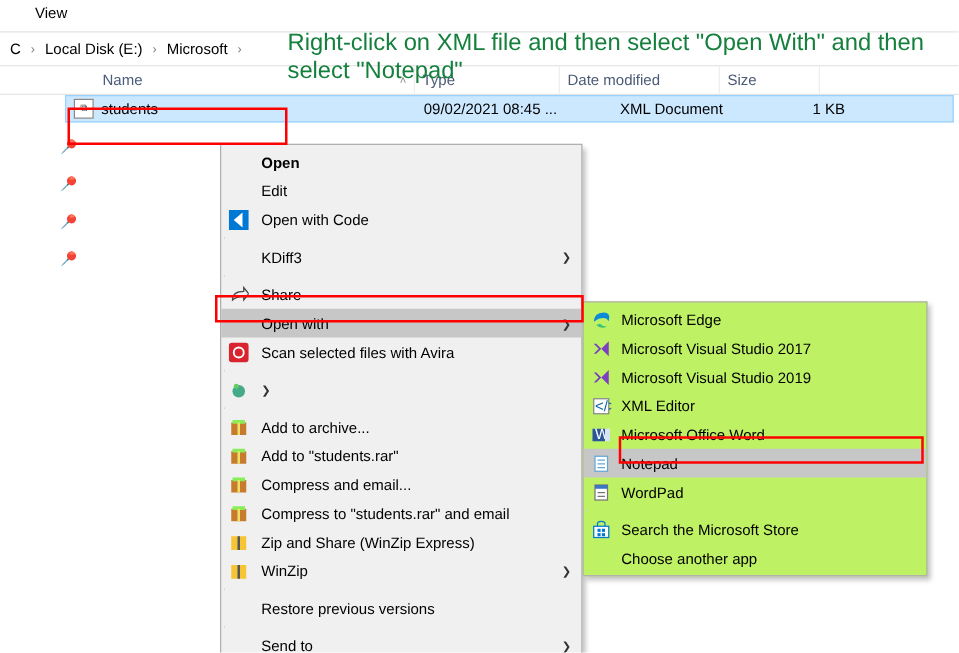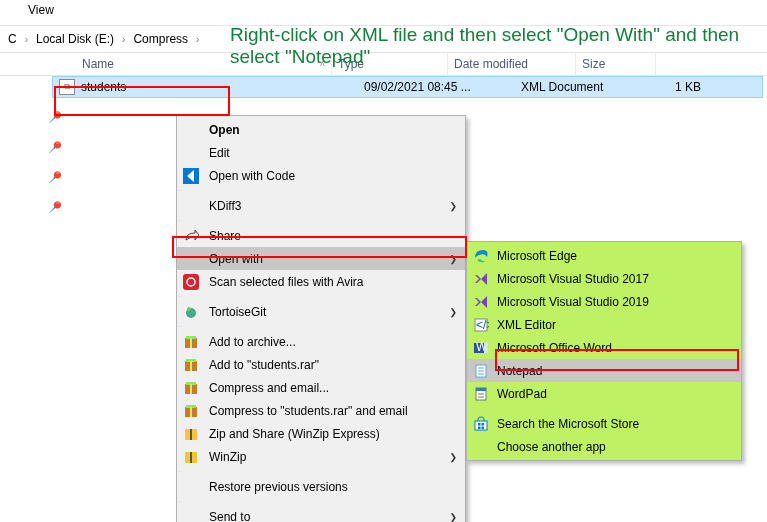--- a/index.html
+++ b/index.html
@@ -15,21 +15,21 @@
   .hcol.name { width: 256px; }
   .hcol.date { width: 128px; }
   .hcol.type { width: 116px; }
   .hcol.size { width: 80px; }
   .sort-caret { font-size: 9px; color: #888; }
   .pin-col { position: absolute; left: 46px; top: 110px; display: flex; flex-direction: column; gap: 14px; color: #888; }
   .pin { transform: rotate(45deg); font-size: 14px; }
   .file-row { display: flex; align-items: center; height: 22px; margin-left: 52px; margin-right: 4px; background: #cce8ff; border: 1px solid #99d1ff; }
   .file-row .col { padding-left: 6px; }
   .file-row .col.name { width: 280px; display:flex; align-items:center; gap:6px; }
-  .file-row .col.date { width: 128px; color:#000;margin-left:25px; }
+  .file-row .col.date { width: 128px; color:#000; }
   .file-row .col.type { width: 116px; margin-left: 29px; }
   .file-row .col.size { width: 80px; text-align: right; padding-right: 10px; }
   .xml-icon{ width:16px;height:16px;border:1px solid #888;background:#fff;display:flex;align-items:center;justify-content:center;font-size:8px;color:#555;}
   .red-box{ position:absolute; border:2px solid #f00; pointer-events:none; }
   .red-a{ left:54px; top:86px; width:176px; height:30px; }
   .red-b{ left:172px; top:236px; width:295px; height:22px; }
   .red-c{ left:495px; top:349px; width:244px; height:22px; }
   .annotation{ position:absolute; left:230px; top:24px; width:530px; color:#15803d; font-size:19px; line-height:22px; font-weight:400; }
   .ctx-menu{ position:absolute; left:176px; top:115px; width:290px; background:#f0f0f0; border:1px solid #b0b0b0; padding:2px 0; box-shadow:3px 3px 4px rgba(0,0,0,.25); }
   .mi{ display:flex; align-items:center; height:23px; padding:0 8px 0 4px; cursor:default; }
@@ -48,21 +48,21 @@
 
 <div class="tab-bar">
   <span class="tab-view">View</span>
 </div>
 
 <div class="breadcrumb">
   <span class="crumb">C</span>
   <span class="chev">›</span>
   <span class="crumb">Local Disk (E:)</span>
   <span class="chev">›</span>
-  <span class="crumb">Compress</span>
+  <span class="crumb">Microsoft</span>
   <span class="chev">›</span>
 </div>
 
 <div class="annotation">Right-click on XML file and then select "Open With" and then select "Notepad"</div>
 
 <div class="header-row">
   <div class="hcol name">
     <span>Name</span>
     <span class="sort-caret">˄</span>
   </div>
@@ -136,21 +136,20 @@
       <span class="lbl">Scan selected files with Avira</span>
     </div>
   <div class="mi sep"></div>
   <div class="mi">
       <span class="ic">
         <svg width="16" height="16">
           <circle cx="8" cy="9" r="5" fill="#4a8"></circle>
           <circle cx="6" cy="5" r="2" fill="#6c6"></circle>
         </svg>
       </span>
-      <span class="lbl">TortoiseGit</span>
       <span class="ar">❯</span>
     </div>
   <div class="mi sep"></div>
   <div class="mi">
       <span class="ic">
         <svg width="16" height="16">
           <rect x="2" y="4" width="12" height="10" fill="#c77b2d"></rect>
           <rect x="3" y="2" width="10" height="3" fill="#8e5"></rect>
           <rect x="7" y="4" width="2" height="10" fill="#efe06a"></rect>
         </svg>

